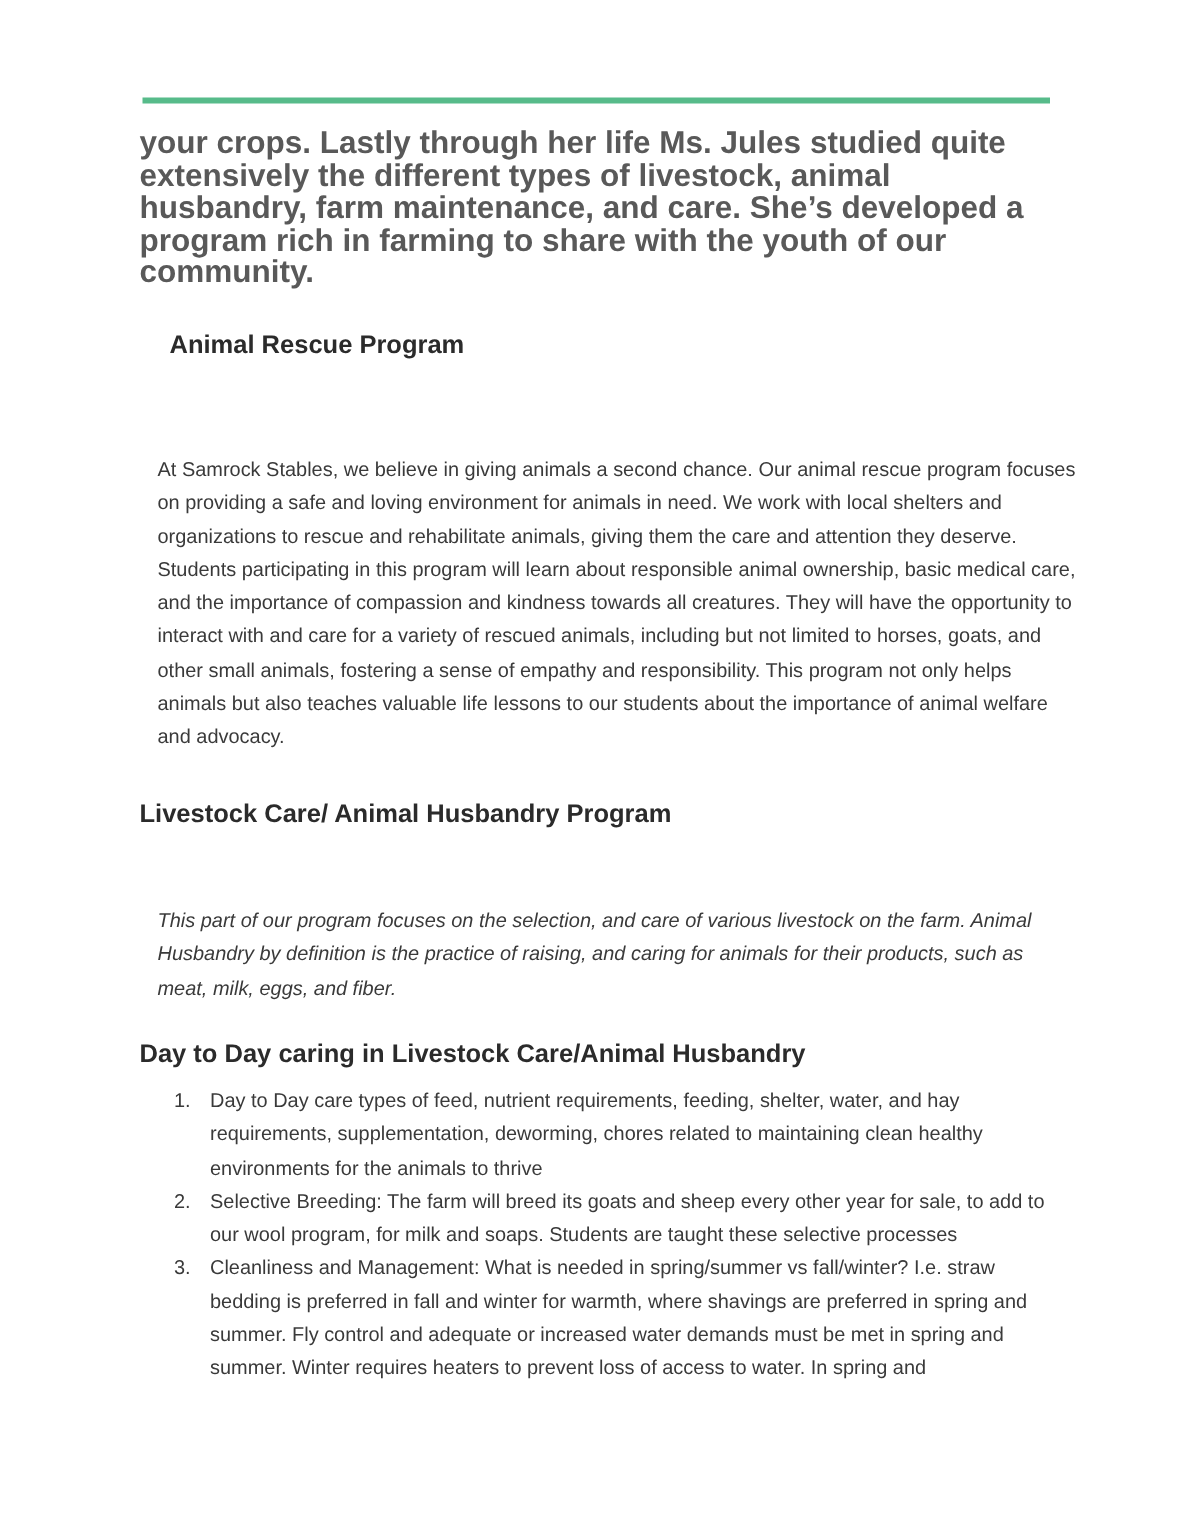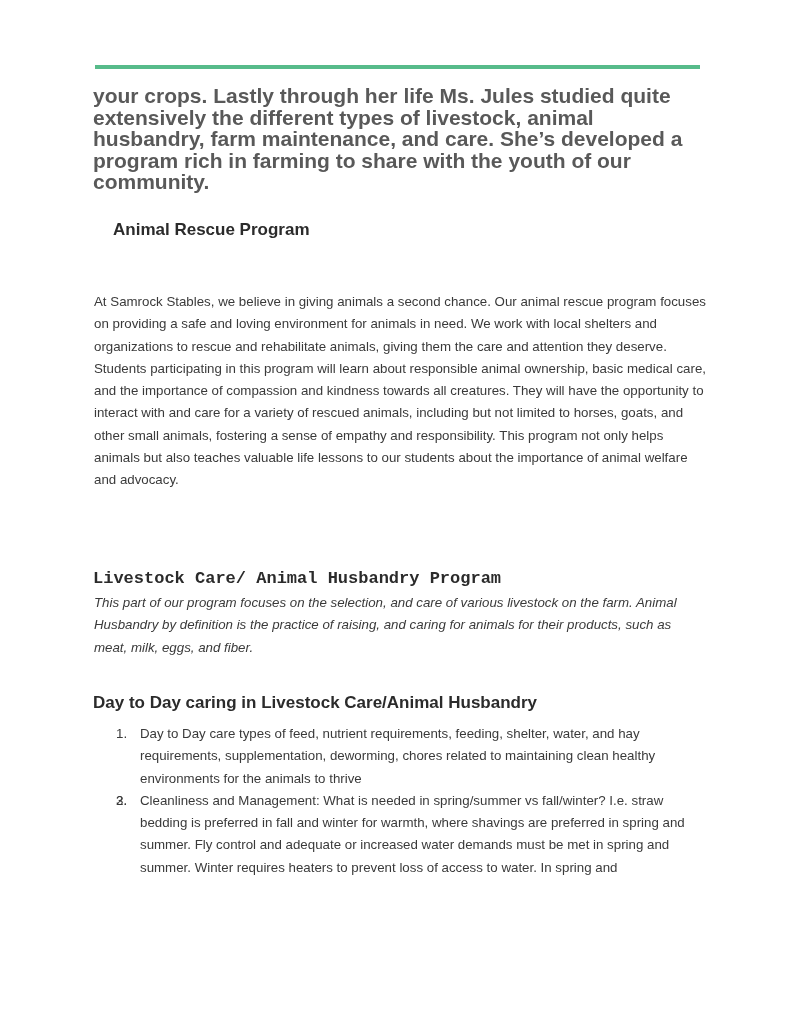--- a/index.html
+++ b/index.html
@@ -43,21 +43,21 @@
       margin: 0;
       line-height: 22px;
     }
     .body-text {
       position: absolute;
       left: 93px;
       width: 612px;
       font-size: 13.3px;
       line-height: 22.3px;
       color: #3a3a3a;
-      margin: 1px;
+      margin: 12px;
     }
     .list {
       position: absolute;
       left: 93px;
       width: 612px;
       margin: 0;
       padding: 0;
       list-style: none;
       font-size: 13.3px;
       line-height: 22.3px;
@@ -78,31 +78,32 @@
 <body>
 
 <div class="top-rule" style="background: rgb(87, 187, 138);"></div>
 
 <p class="intro">your crops. Lastly through her life Ms. Jules studied quite extensively the different types of livestock, animal husbandry, farm maintenance, and care. She’s developed a program rich in farming to share with the youth of our community.</p>
 
 <h2 class="h2" style="top:219px;margin-left:20px;">Animal Rescue Program</h2>
 
 <p class="body-text" style="top:290px;">At Samrock Stables, we believe in giving animals a second chance. Our animal rescue program focuses on providing a safe and loving environment for animals in need. We work with local shelters and organizations to rescue and rehabilitate animals, giving them the care and attention they deserve. Students participating in this program will learn about responsible animal ownership, basic medical care, and the importance of compassion and kindness towards all creatures. They will have the opportunity to interact with and care for a variety of rescued animals, including but not limited to horses, goats, and other small animals, fostering a sense of empathy and responsibility. This program not only helps animals but also teaches valuable life lessons to our students about the importance of animal welfare and advocacy.</p>
 
-<h2 class="h2" style="top:568px;font-family:Liberation Mono, monospace;">Livestock Care/ Animal Husbandry Program</h2>
+<h2 class="h2" style="top:532px;">Livestock Care/ Animal Husbandry Program</h2>
 
 <p class="body-text" style="top:591px;font-style:italic;">This part of our program focuses on the selection, and care of various livestock on the farm. Animal Husbandry by definition is the practice of raising, and caring for animals for their products, such as meat, milk, eggs, and fiber.</p>
 
 <h2 class="h2" style="top:692px;">Day to Day caring in Livestock Care/Animal Husbandry</h2>
 
 <ol class="list" style="top:723px;">
   <li>
     <span class="num">1.</span>
     <span>Day to Day care types of feed, nutrient requirements, feeding, shelter, water, and hay requirements, supplementation, deworming, chores related to maintaining clean healthy environments for the animals to thrive</span>
   </li>
   <li>
     <span class="num">2.</span>
+    <span>Selective Breeding: The farm will breed its goats and sheep every other year for sale, to add to our wool program, for milk and soaps. Students are taught these selective processes</span>
   </li>
   <li>
     <span class="num">3.</span>
     <span>Cleanliness and Management: What is needed in spring/summer vs fall/winter? I.e. straw bedding is preferred in fall and winter for warmth, where shavings are preferred in spring and summer. Fly control and adequate or increased water demands must be met in spring and summer. Winter requires heaters to prevent loss of access to water. In spring and</span>
   </li>
 </ol>
 
 </body></html>

